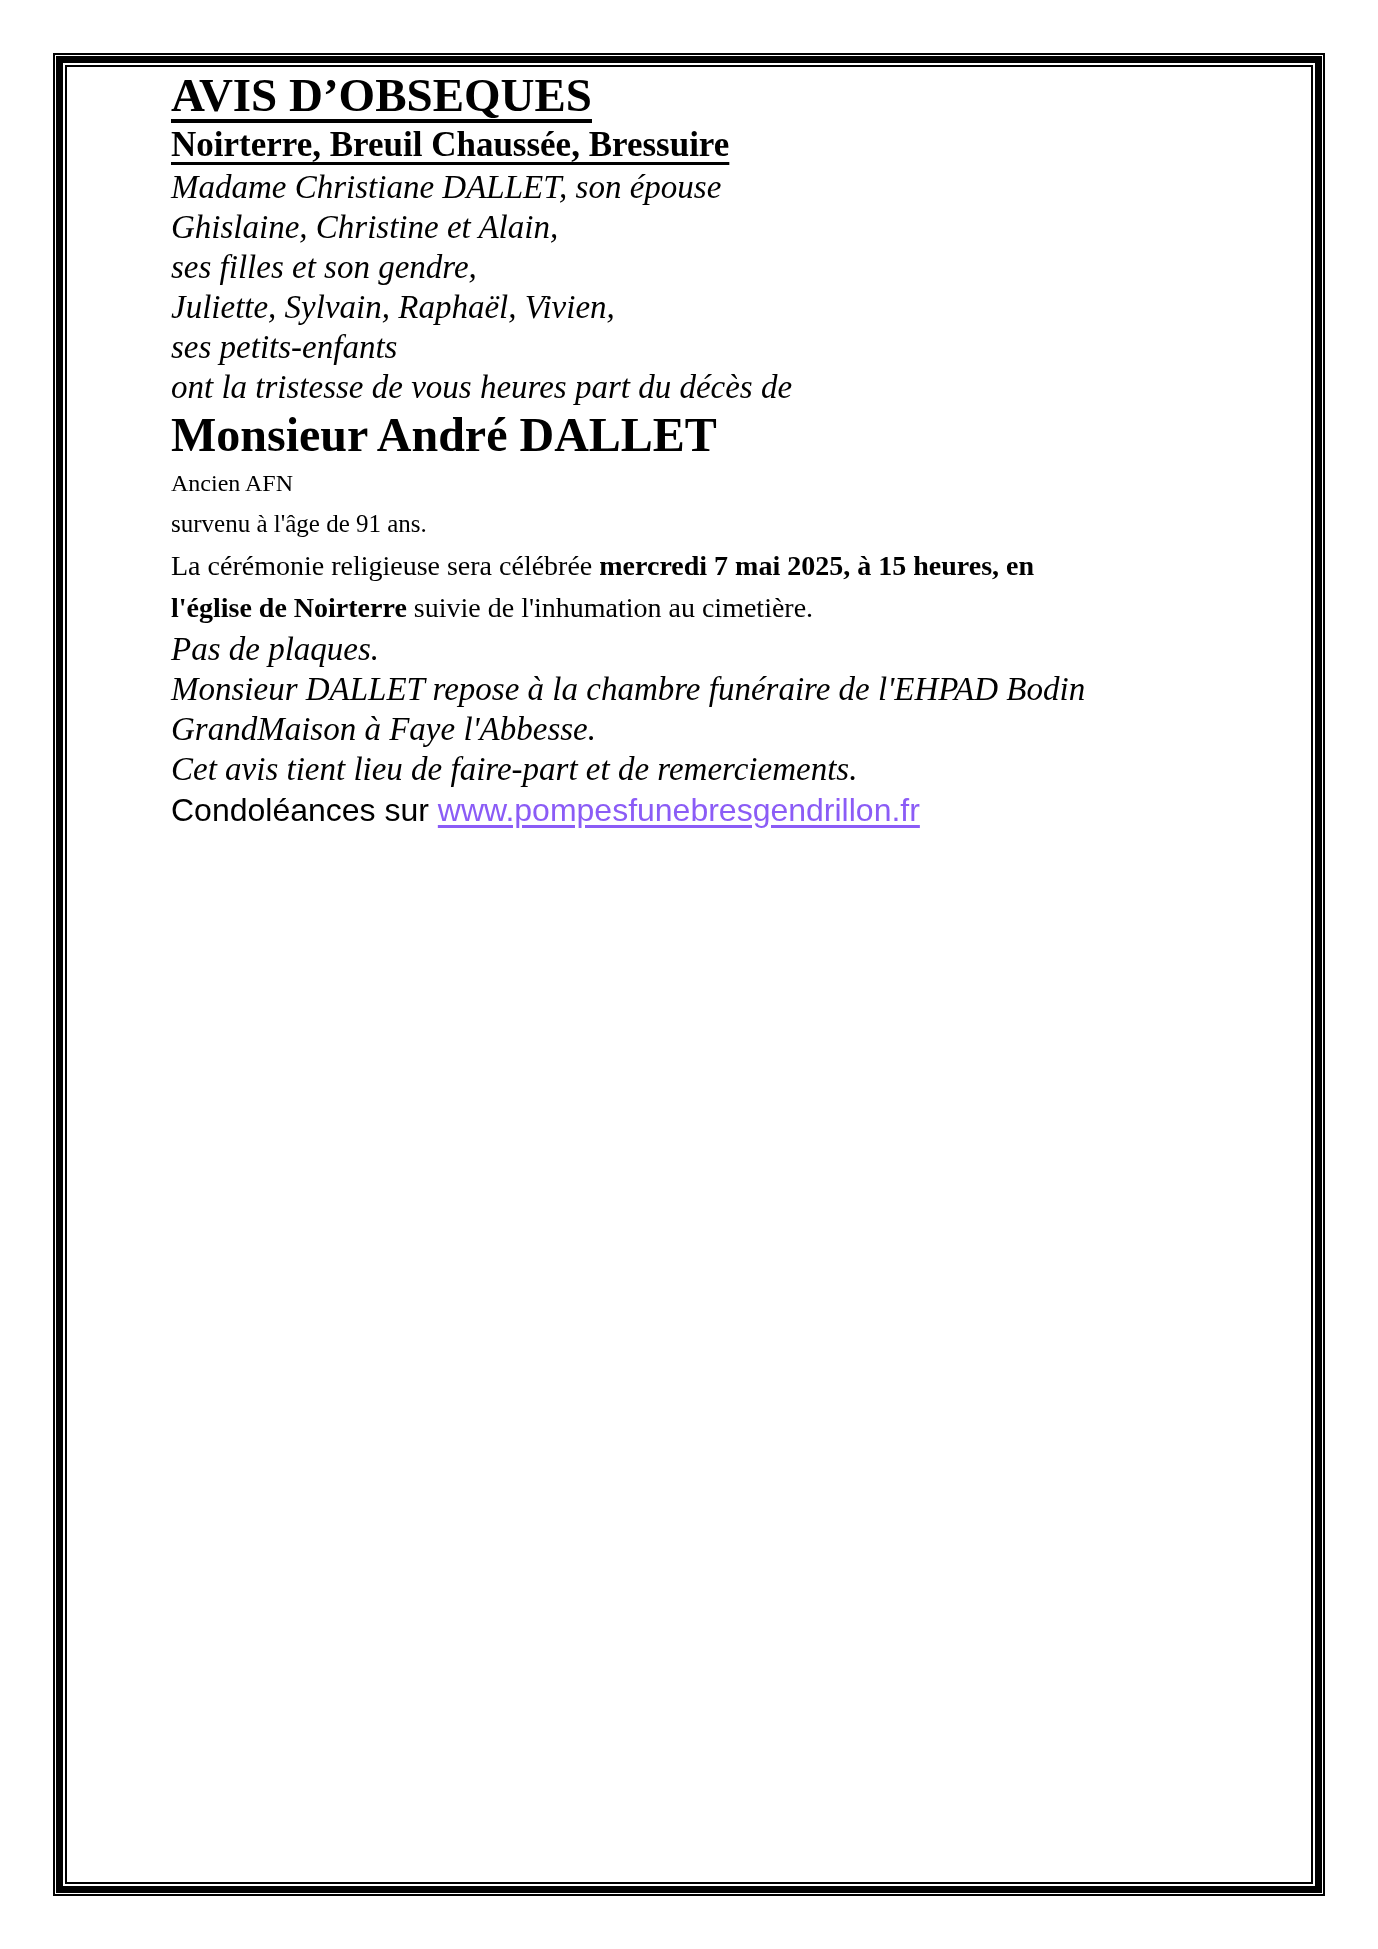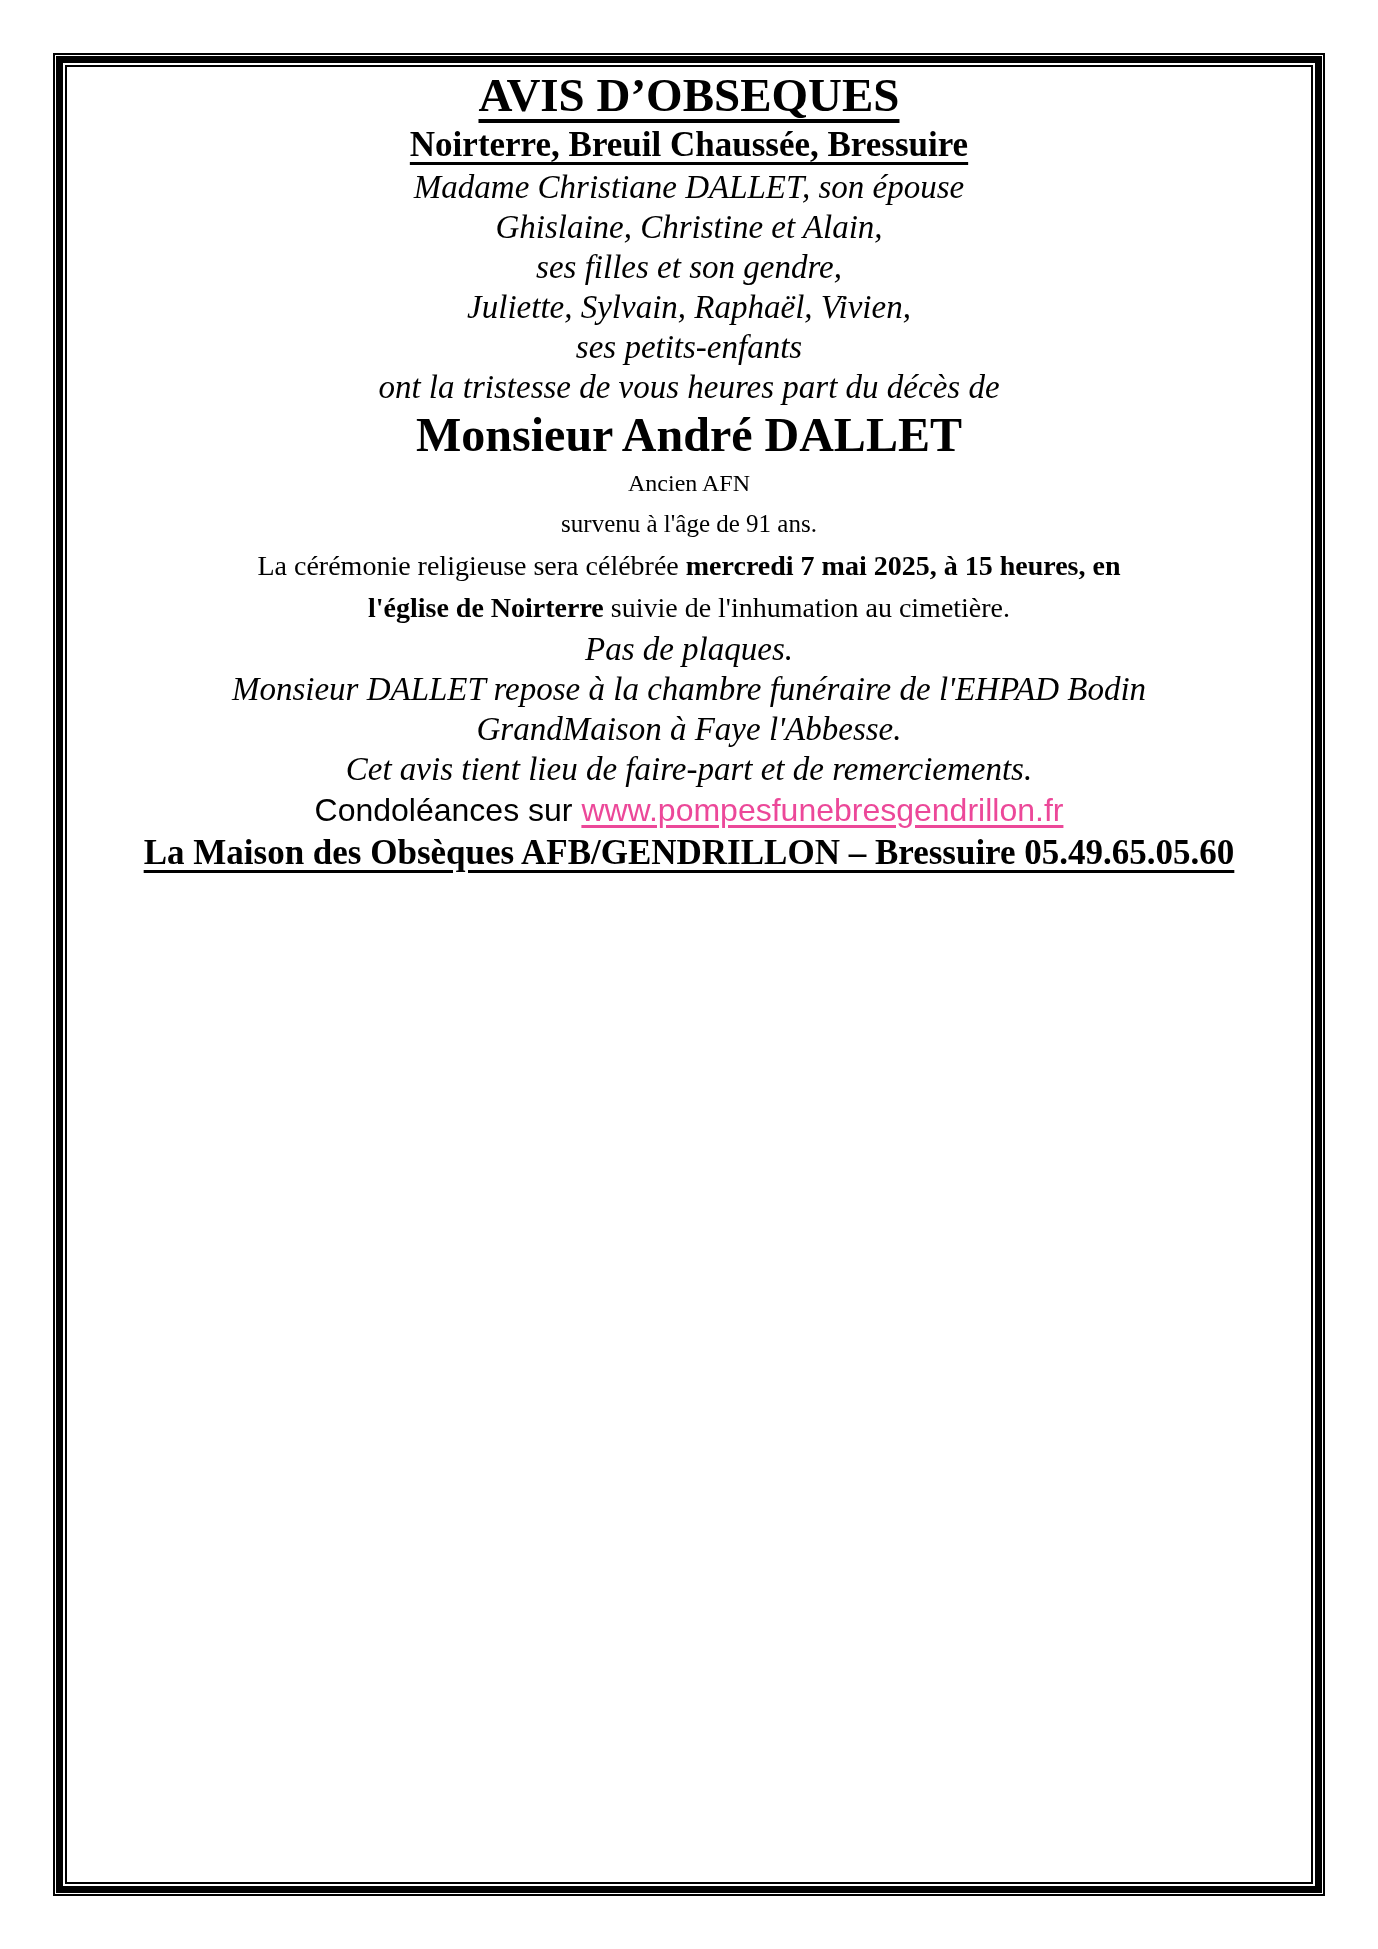--- a/index.html
+++ b/index.html
@@ -28,22 +28,21 @@
   .frame-inner {
     position: absolute;
     inset: 2px;
     border: 2px solid #000;
     overflow: hidden;
   }
 
   .content {
     position: absolute;
     inset: 0;
-    padding: 0 61px;
-    text-align: center;
+    padding: 0 104px;
   }
   .content p { margin: 0; }
 
   .doc-title {
     margin-top: 88px;
     font-size: 47px;
     font-weight: bold;
     line-height: 56px;
     text-decoration: underline;
     text-decoration-thickness: 4px;
@@ -144,21 +143,20 @@
         <p class="body-text plaques-line">Pas de plaques.</p>
 
         <p class="body-text repose-paragraph">
           <span>Monsieur DALLET repose à la chambre funéraire de l'EHPAD Bodin</span><br>
           <span>GrandMaison à Faye l'Abbesse.</span>
         </p>
 
         <p class="body-text notice-line">Cet avis tient lieu de faire-part et de remerciements.</p>
 
         <p class="condolences-line">
-          <span>Condoléances sur </span><a style="color: #ec4899;">www.pompesfunebresgendrillon.fr</a>
+          <span>Condoléances sur </span><a style="color: #8b5cf6;">www.pompesfunebresgendrillon.fr</a>
         </p>
 
-        <p class="funeral-home-line">La Maison des Obsèques AFB/GENDRILLON – Bressuire 05.49.65.05.60</p>
 
       </div>
     </div>
   </div>
 </div>
 
 </body></html>

